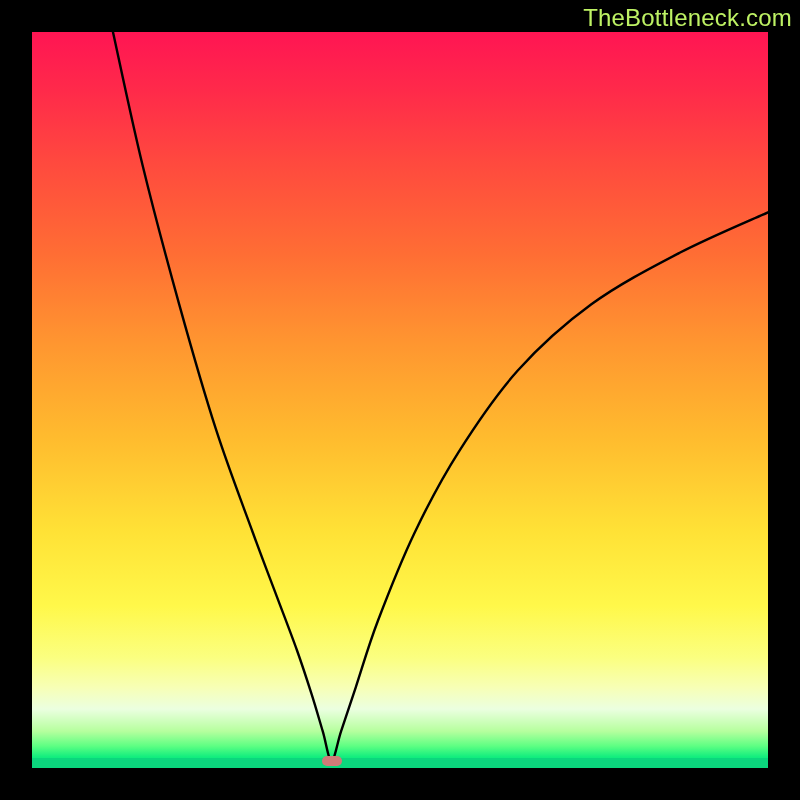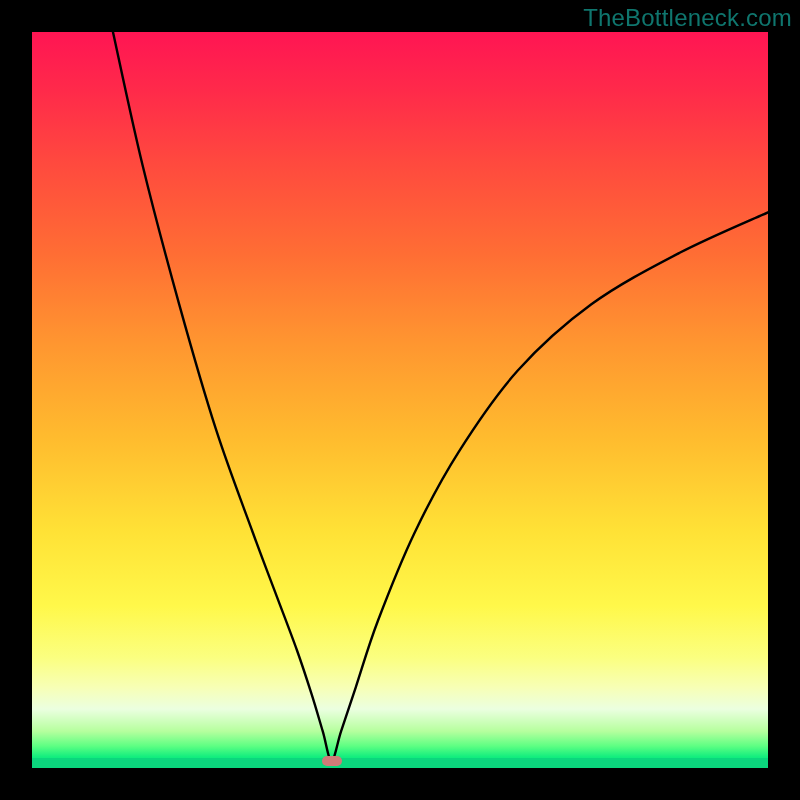--- a/index.html
+++ b/index.html
@@ -66,21 +66,21 @@
     width: 20px;
     height: 10px;
     border-radius: 5px;
     background: #cf7b78; 
     transform: translate(-50%, -50%);
   }
   .watermark {
     position: absolute;
     top: 4px;
     right: 8px;
-    color: #0f766e;
+    color: #bef264;
     font-size: 24px;
     letter-spacing: 0.2px;
   }
 </style>
 </head>
 <body>
 
 <div class="frame">
 
   <div class="plot"></div>

